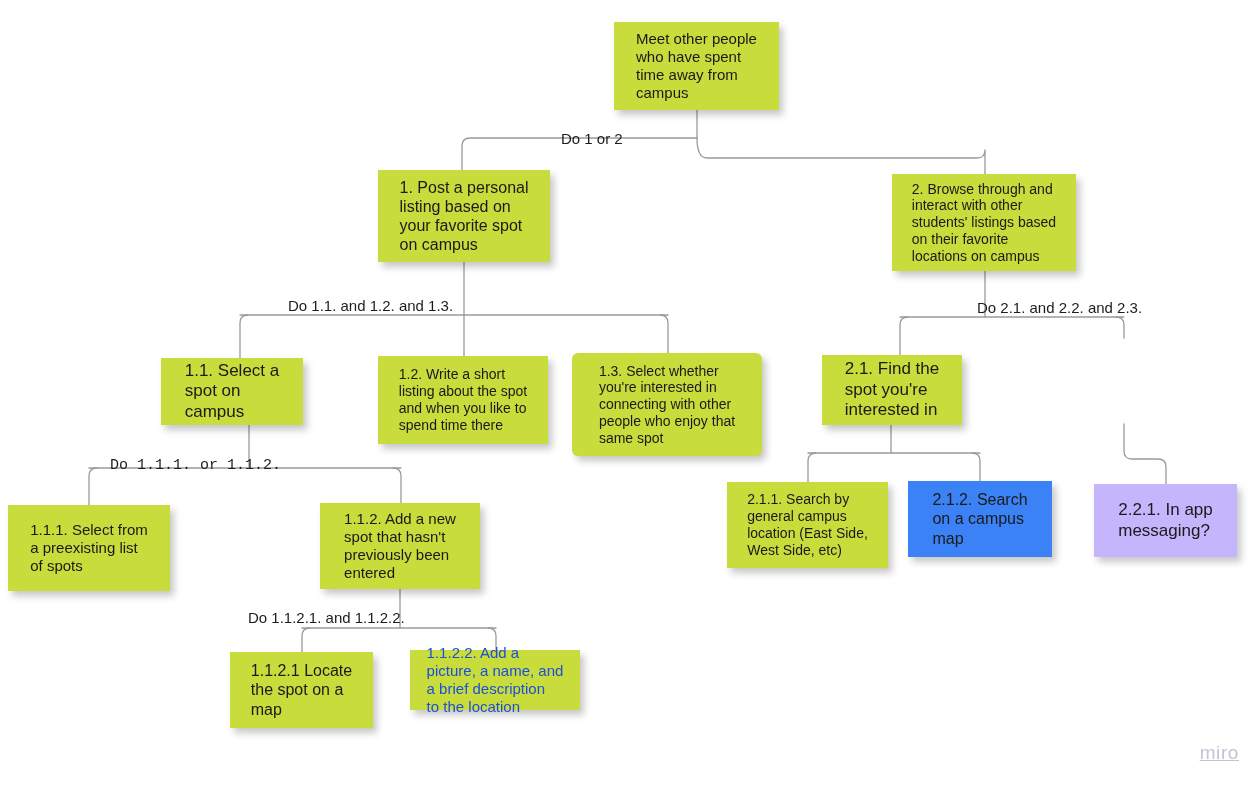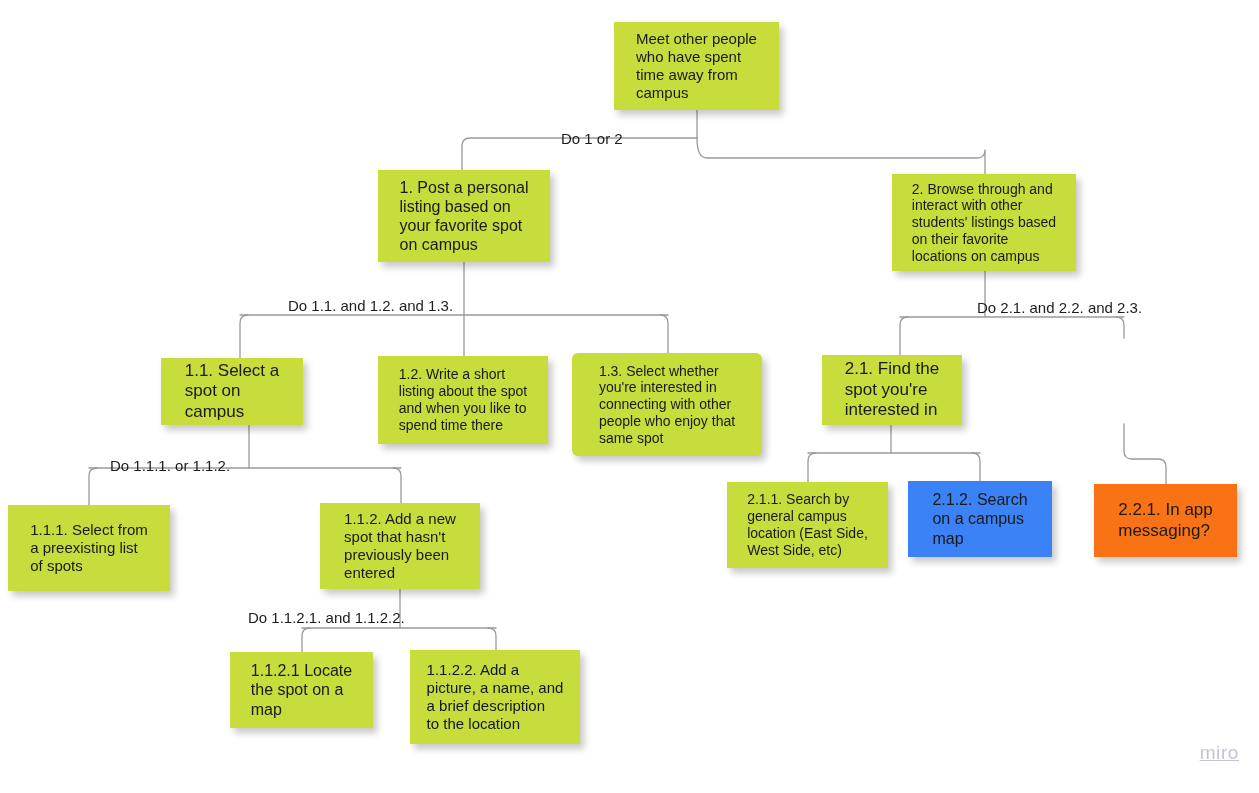--- a/index.html
+++ b/index.html
@@ -140,31 +140,31 @@
 spot that hasn't
 previously been
 entered</div>
   <div class="note" style="left: 727px; top: 482px; width: 161px; height: 86px; font-size: 14px; background: rgb(200, 220, 60); color: rgb(26, 26, 26);">2.1.1. Search by
 general campus
 location (East Side,
 West Side, etc)</div>
   <div class="note" style="left: 908px; top: 481px; width: 144px; height: 76px; font-size: 16px; background: #3b82f6; color: rgb(26, 26, 26);">2.1.2. Search
 on a campus
 map</div>
-  <div class="note" style="left: 1094px; top: 484px; width: 143px; height: 73px; font-size: 17px; background: #f97316; color: rgb(26, 26, 26);">2.2.1. In app
+  <div class="note" style="left: 1094px; top: 484px; width: 143px; height: 73px; font-size: 17px; background: #c4b5fd; color: rgb(26, 26, 26);">2.2.1. In app
 messaging?</div>
   <div class="note" style="left: 230px; top: 652px; width: 143px; height: 76px; font-size: 16px; background: rgb(200, 220, 60); color: rgb(26, 26, 26);">1.1.2.1 Locate
 the spot on a
 map</div>
-  <div class="note" style="left: 410px; top: 650px; width: 170px; height: 94px; font-size: 15px; background: rgb(200, 220, 60); color: #0f172a;">1.1.2.2. Add a
+  <div class="note" style="left: 410px; top: 650px; width: 170px; height: 60px; font-size: 15px; background: rgb(200, 220, 60); color: #1d4ed8;">1.1.2.2. Add a
 picture, a name, and
 a brief description
 to the location</div>
 
   <div class="edge-label" style="left: 561px; top: 131px;">Do 1 or 2</div>
   <div class="edge-label" style="left: 288px; top: 298px;">Do 1.1. and 1.2. and 1.3.</div>
   <div class="edge-label" style="left: 977px; top: 300px;">Do 2.1. and 2.2. and 2.3.</div>
-  <div class="edge-label" style="left: 110px; top: 458px;">Do 1.1.1. or 1.1.2.</div>
+  <div class="edge-label" style="left: 110px; top: 458px; font-family: Liberation Mono, monospace;">Do 1.1.1. or 1.1.2.</div>
   <div class="edge-label" style="left: 248px; top: 610px;">Do 1.1.2.1. and 1.1.2.2.</div>
 
   <div id="miro-watermark">miro</div>
 
 </div>
 
 </body></html>

